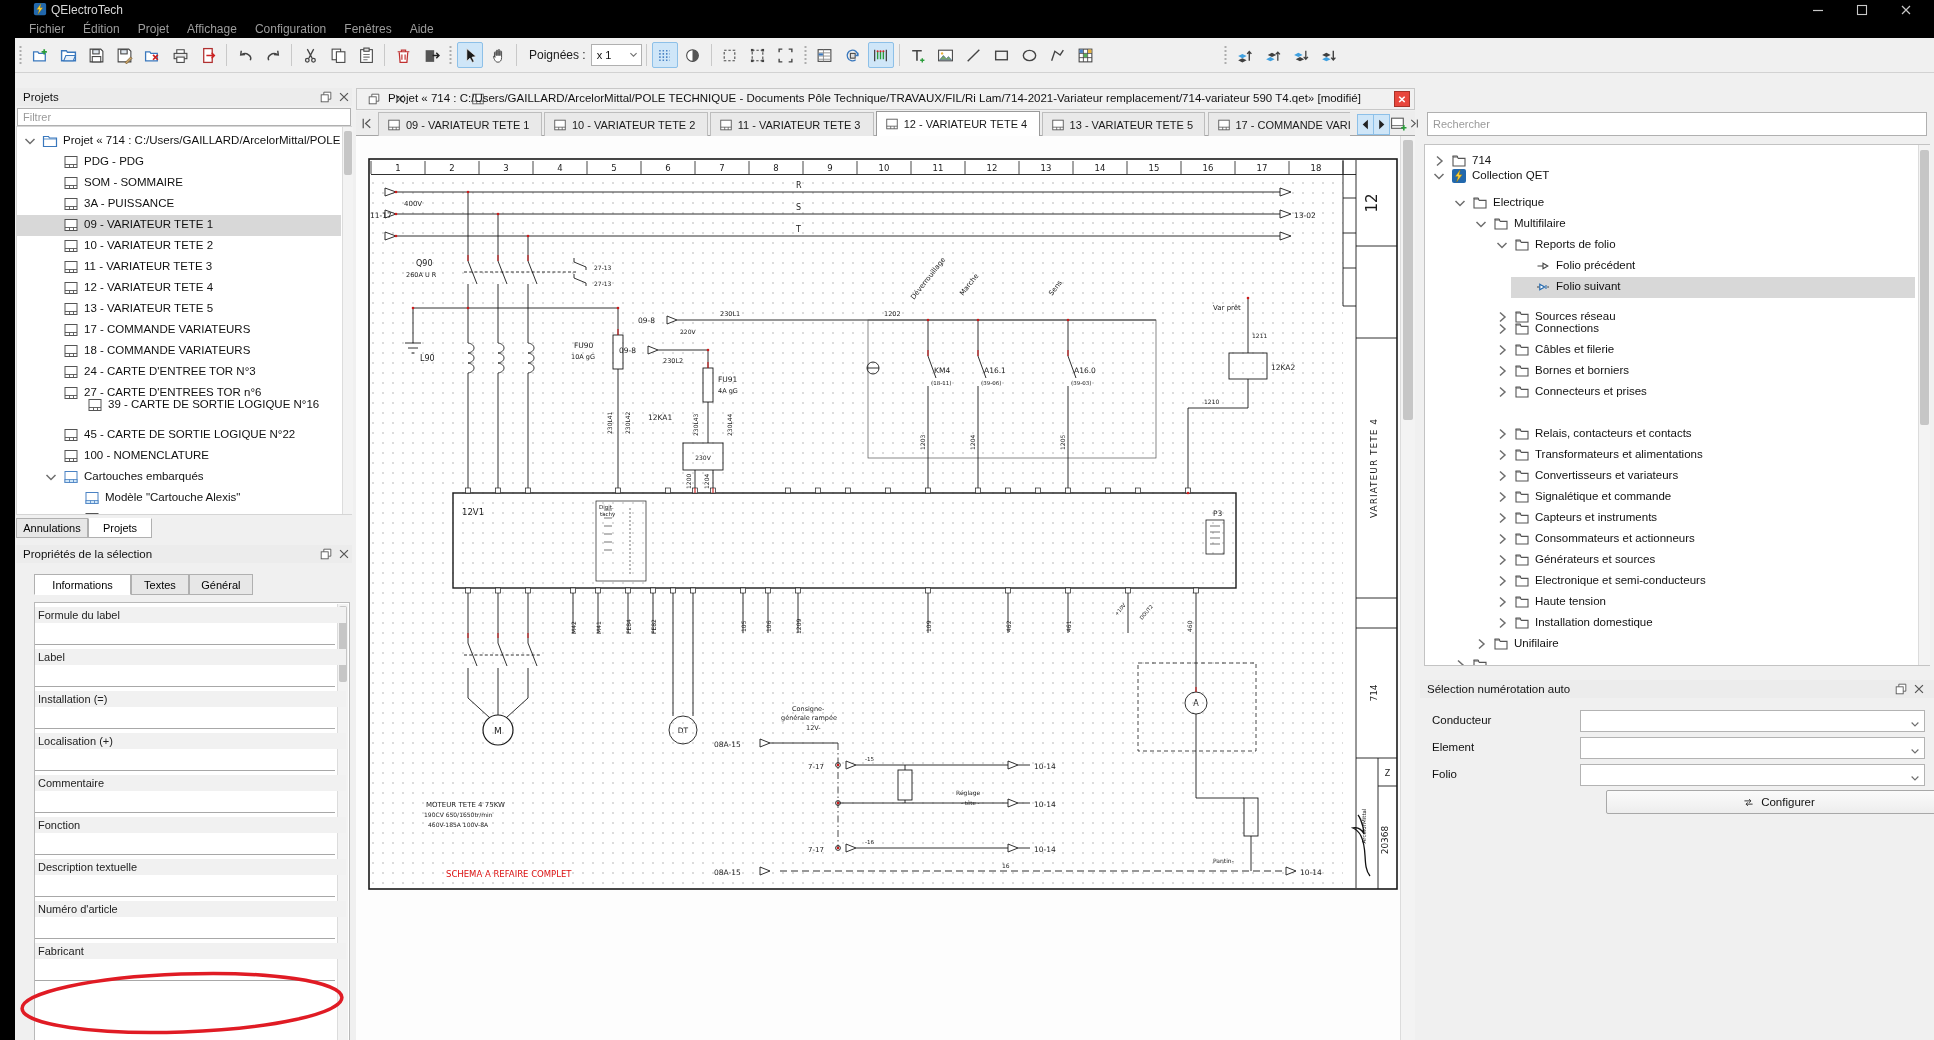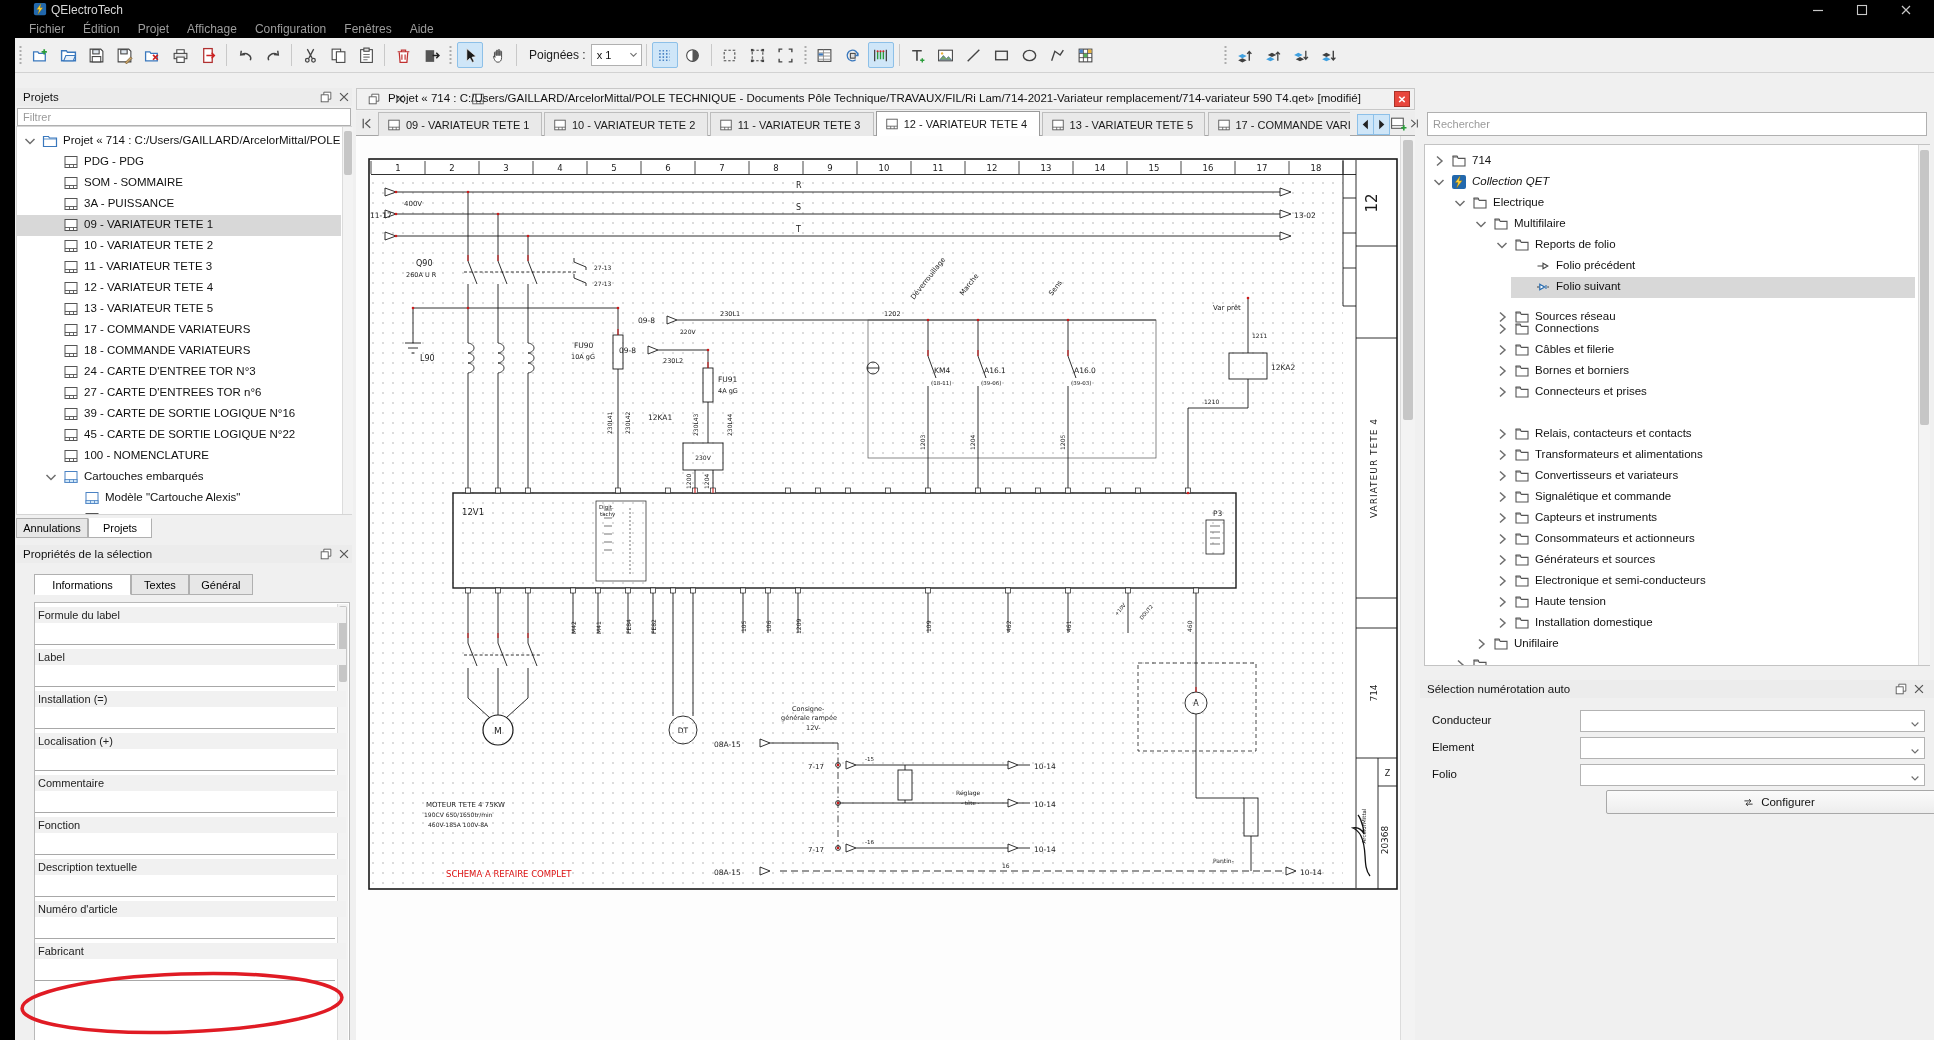--- a/index.html
+++ b/index.html
@@ -441,21 +441,21 @@
           </svg></span>
         <span class="tlabel" style="left: 67px;">24 - CARTE D'ENTREE TOR N°3</span>
       </div>
       <div class="trow" style="top: 256px;">
         <span class="ticon" style="left: 46px;"><svg viewBox="0 0 16 16" xmlns="http://www.w3.org/2000/svg">
             <rect x="2" y="2.5" width="12" height="11" fill="#fff" stroke="#555"></rect>
             <path d="M2 10.5h12M6.5 10.5v3M10.5 10.5v3" stroke="#555" stroke-width="0.9"></path>
           </svg></span>
         <span class="tlabel" style="left: 67px;">27 - CARTE D'ENTREES TOR n°6</span>
       </div>
-      <div class="trow" style="top: 277px;">
+      <div class="trow" style="top: 268px; margin-left: 24px;">
         <span class="ticon" style="left: 46px;"><svg viewBox="0 0 16 16" xmlns="http://www.w3.org/2000/svg">
             <rect x="2" y="2.5" width="12" height="11" fill="#fff" stroke="#555"></rect>
             <path d="M2 10.5h12M6.5 10.5v3M10.5 10.5v3" stroke="#555" stroke-width="0.9"></path>
           </svg></span>
         <span class="tlabel" style="left: 67px;">39 - CARTE DE SORTIE LOGIQUE N°16</span>
       </div>
       <div class="trow" style="top: 298px;">
         <span class="ticon" style="left: 46px;"><svg viewBox="0 0 16 16" xmlns="http://www.w3.org/2000/svg">
             <rect x="2" y="2.5" width="12" height="11" fill="#fff" stroke="#555"></rect>
             <path d="M2 10.5h12M6.5 10.5v3M10.5 10.5v3" stroke="#555" stroke-width="0.9"></path>
@@ -889,21 +889,21 @@
       <div class="trow" style="top: 6px;">
         <span class="chev" style="left: 6px;"><svg viewBox="0 0 16 16" xmlns="http://www.w3.org/2000/svg">
             <path d="M6 3.5L11 8l-5 4.5" fill="none" stroke="#6e6e6e" stroke-width="1.5"></path>
           </svg></span>
         <span class="ticon" style="left: 26px;"><svg viewBox="0 0 16 16" xmlns="http://www.w3.org/2000/svg">
             <path d="M2 13V4h4.3l1 1.4H14V13z" fill="#fff" stroke="#555" stroke-width="1.1"></path>
             <path d="M2 4V3h4l.8 1" fill="none" stroke="#555" stroke-width="1.1"></path>
           </svg></span>
         <span class="tlabel" style="left: 47px;">714</span>
       </div>
-      <div class="trow" style="top: 27px; font-style: italic;">
+      <div class="trow" style="top: 21px;">
         <span class="chev" style="left: 6px;"><svg viewBox="0 0 16 16" xmlns="http://www.w3.org/2000/svg">
             <path d="M3.5 6l4.5 4.5L12.5 6" fill="none" stroke="#6e6e6e" stroke-width="1.5"></path>
           </svg></span>
         <span class="ticon" style="left: 26px;"><svg viewBox="0 0 16 16" xmlns="http://www.w3.org/2000/svg">
             <rect x="1" y="1" width="14" height="14" rx="2" fill="#2268ad"></rect>
             <path d="M9.2 1.8L4.2 8.6h2.9L5.6 14l5.6-7.3H8.1z" fill="#ffd23a" stroke="#8a6a00" stroke-width="0.4"></path>
           </svg></span>
         <span class="tlabel" style="left: 47px;">Collection QET</span>
       </div>
       <div class="trow" style="top: 48px;">

